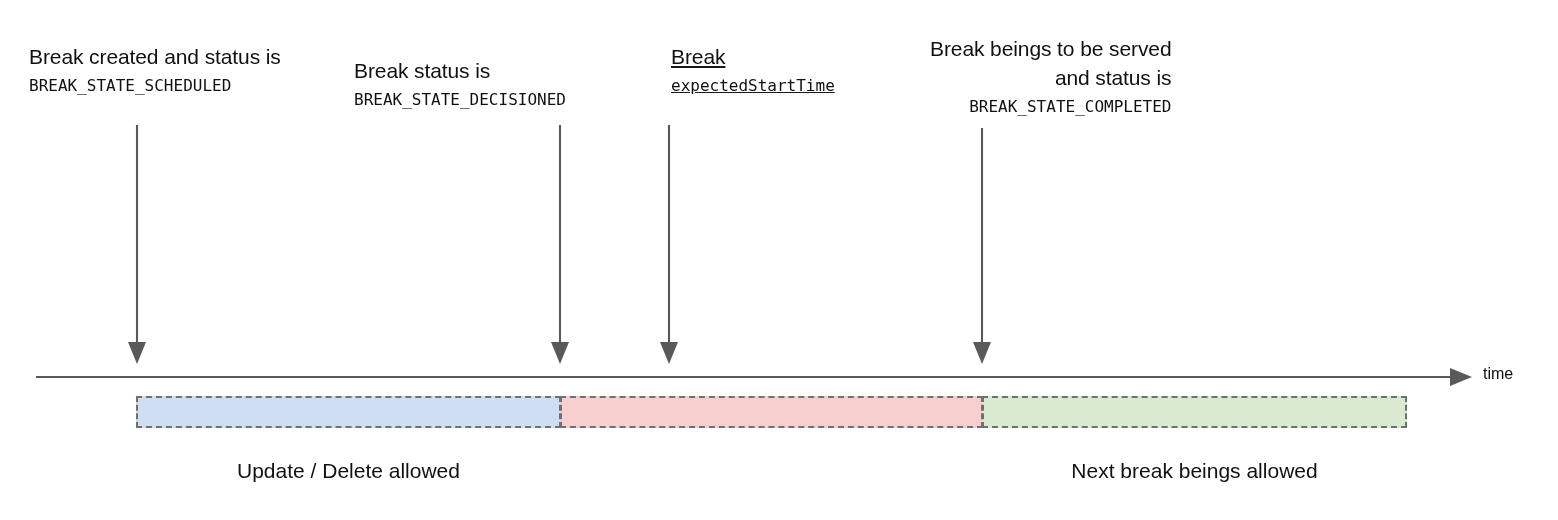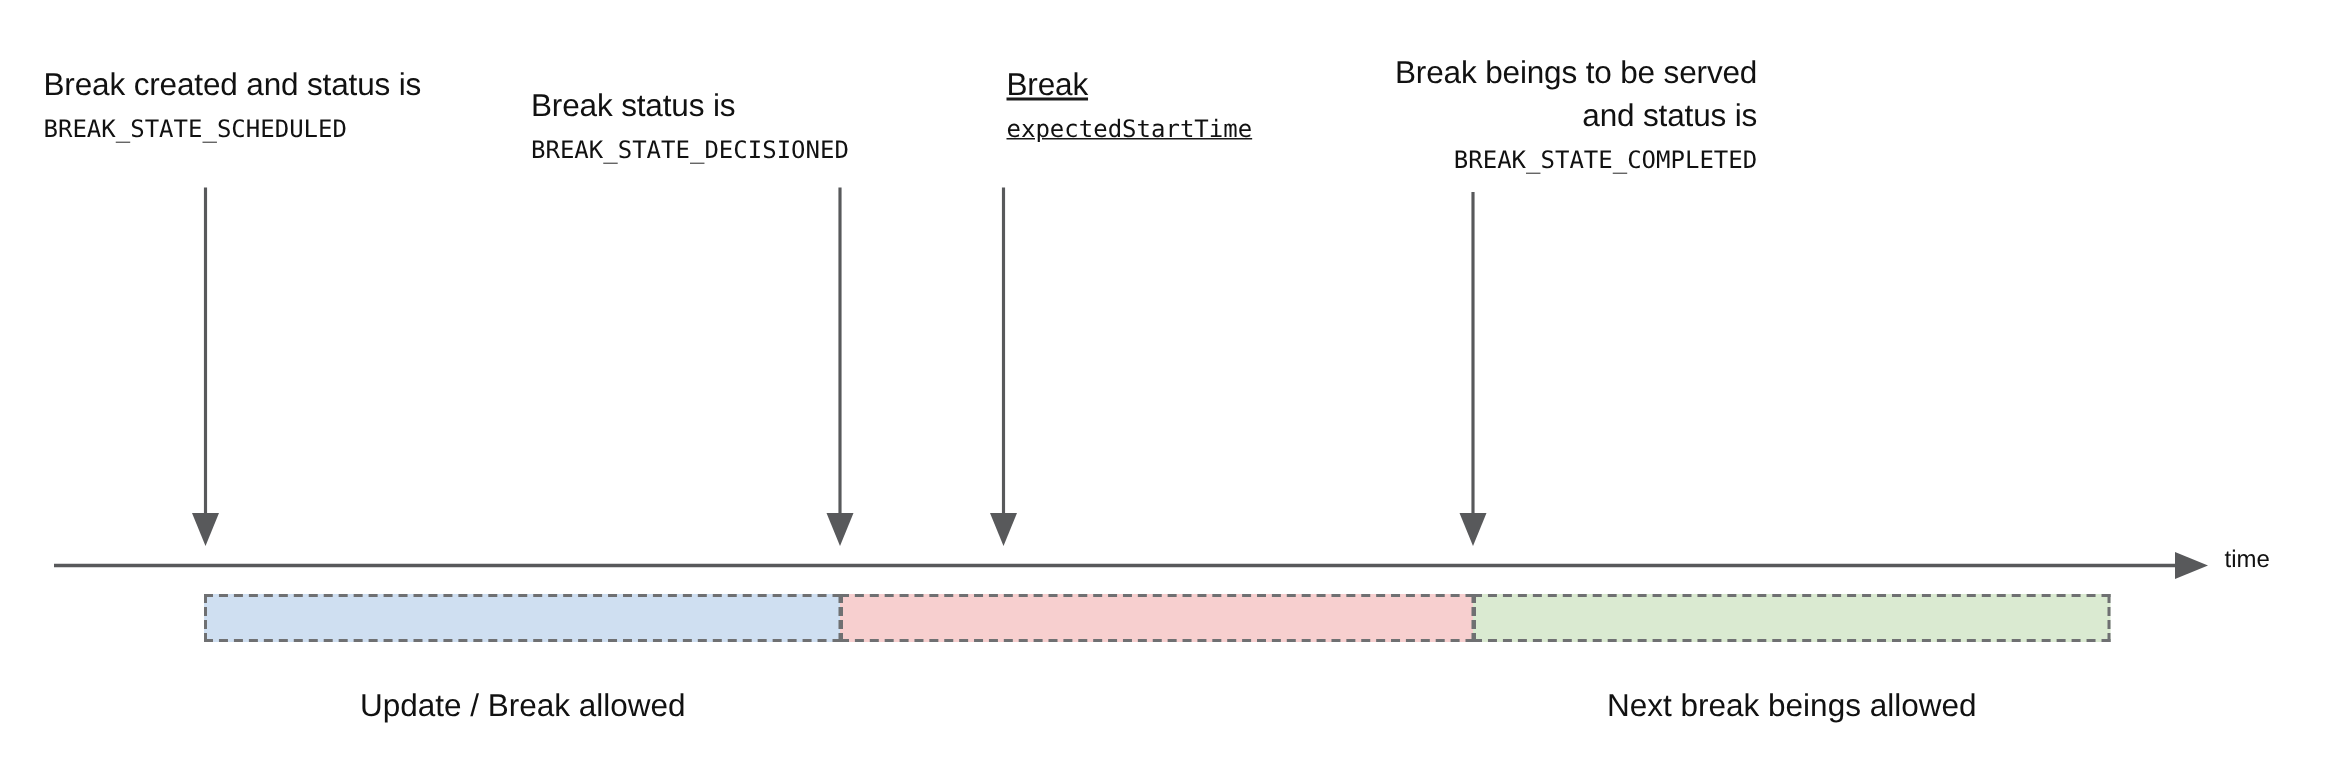--- a/index.html
+++ b/index.html
@@ -138,18 +138,18 @@
   <div class="annotation" id="ann-3">
     <span class="ann-line">Break beings to be served</span>
     <span class="ann-line">and status is</span>
     <span class="ann-line mono">BREAK_STATE_COMPLETED</span>
   </div>
 
   <div class="segment" id="seg-0"></div>
   <div class="segment" id="seg-1"></div>
   <div class="segment" id="seg-2"></div>
 
-  <div class="seg-caption" id="cap-0">Update / Break allowed</div>
+  <div class="seg-caption" id="cap-0">Update / Delete allowed</div>
   <div class="seg-caption" id="cap-2">Next break beings allowed</div>
 
   <div id="time-label">time</div>
 
 </div>
 
 </body></html>

